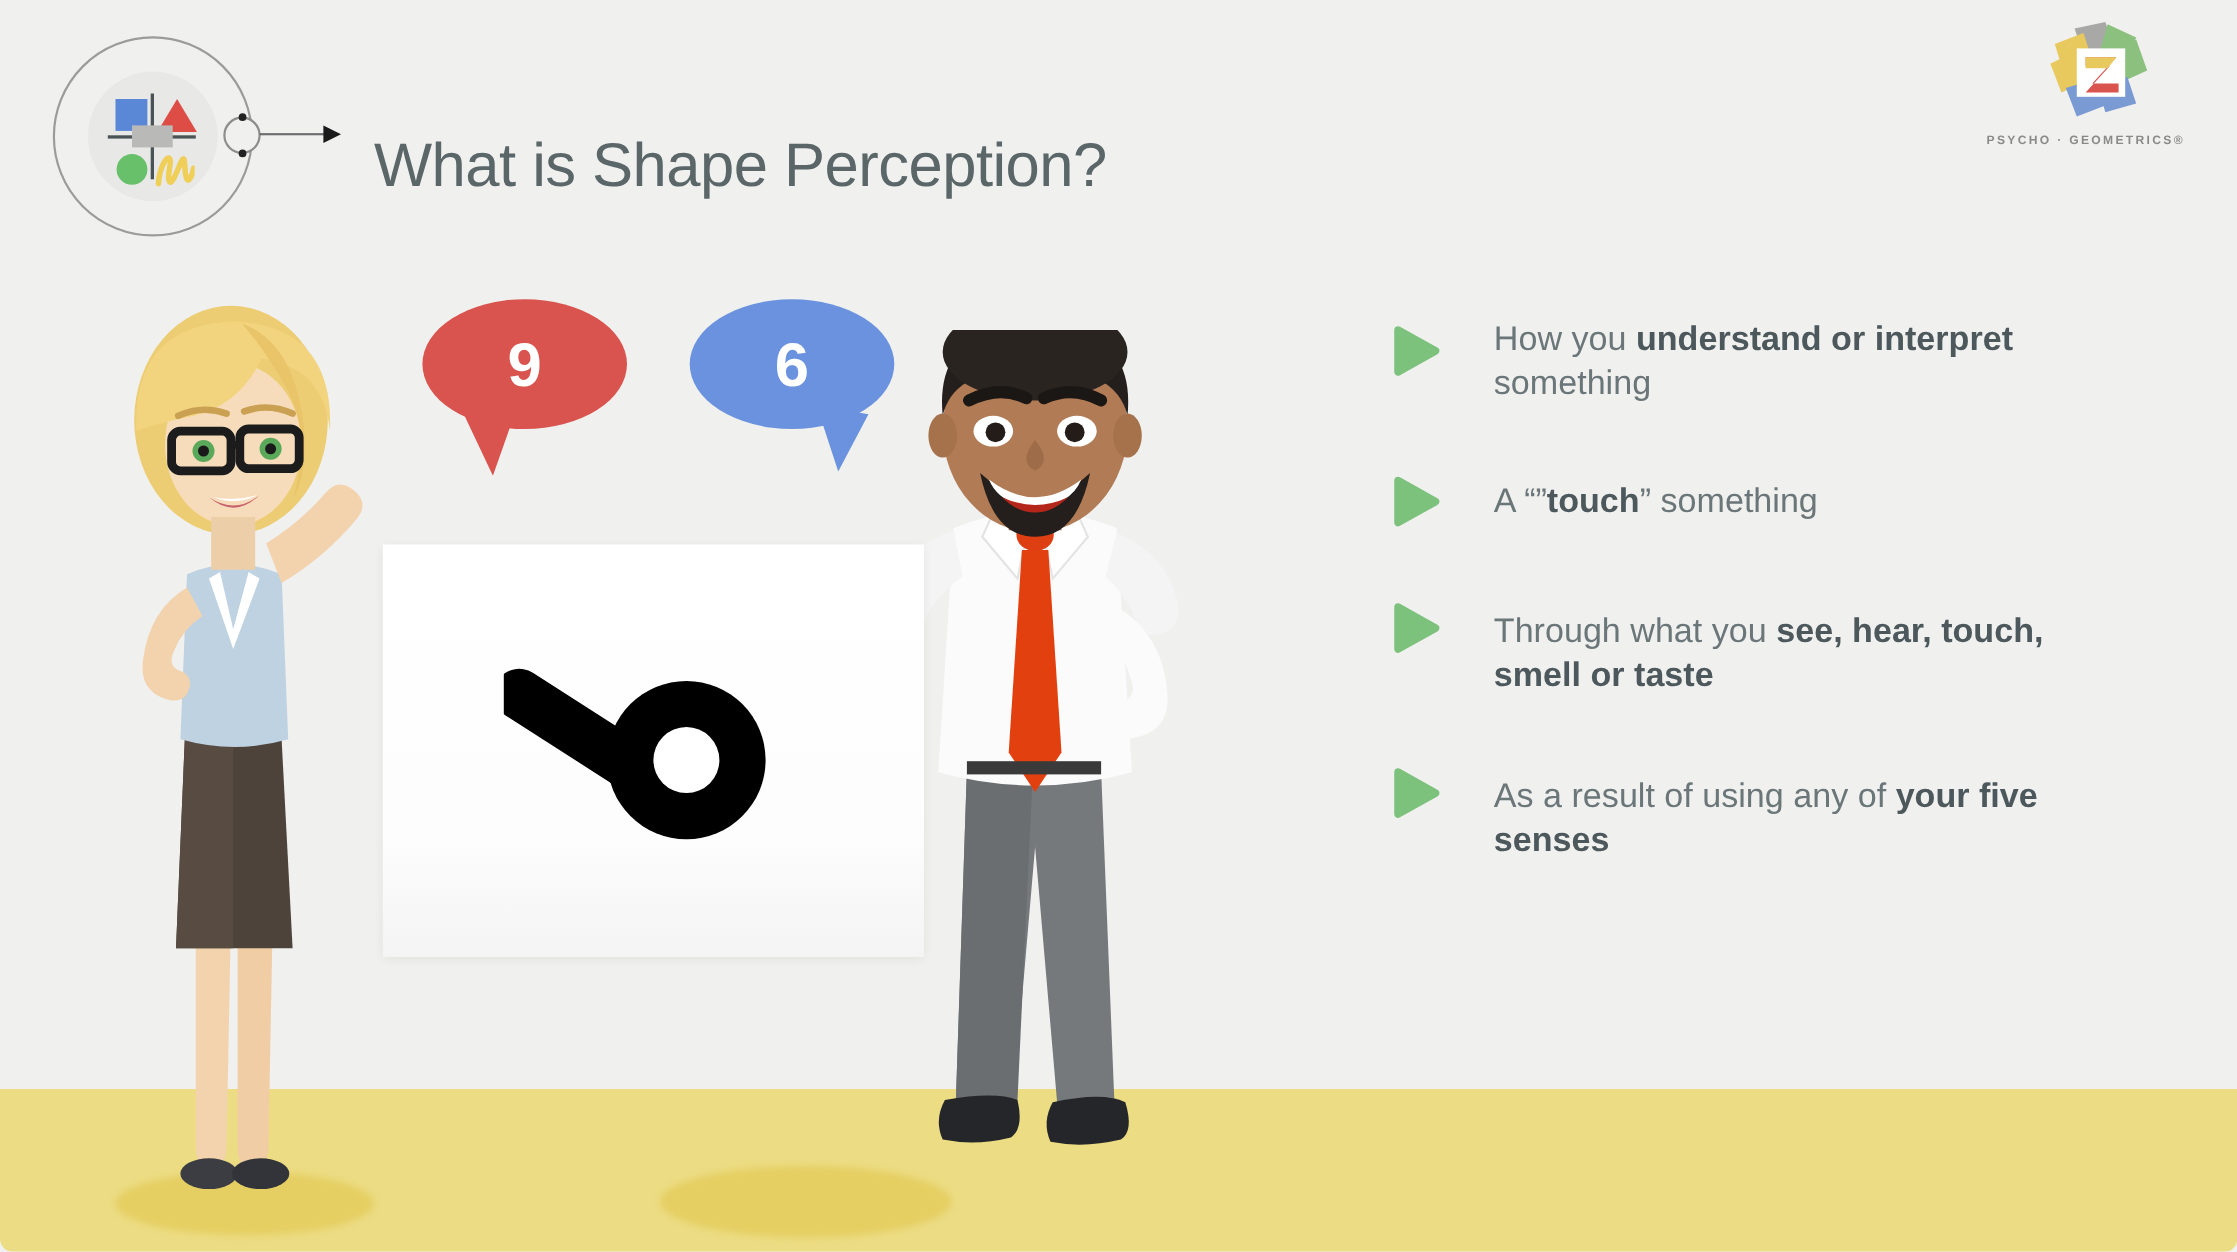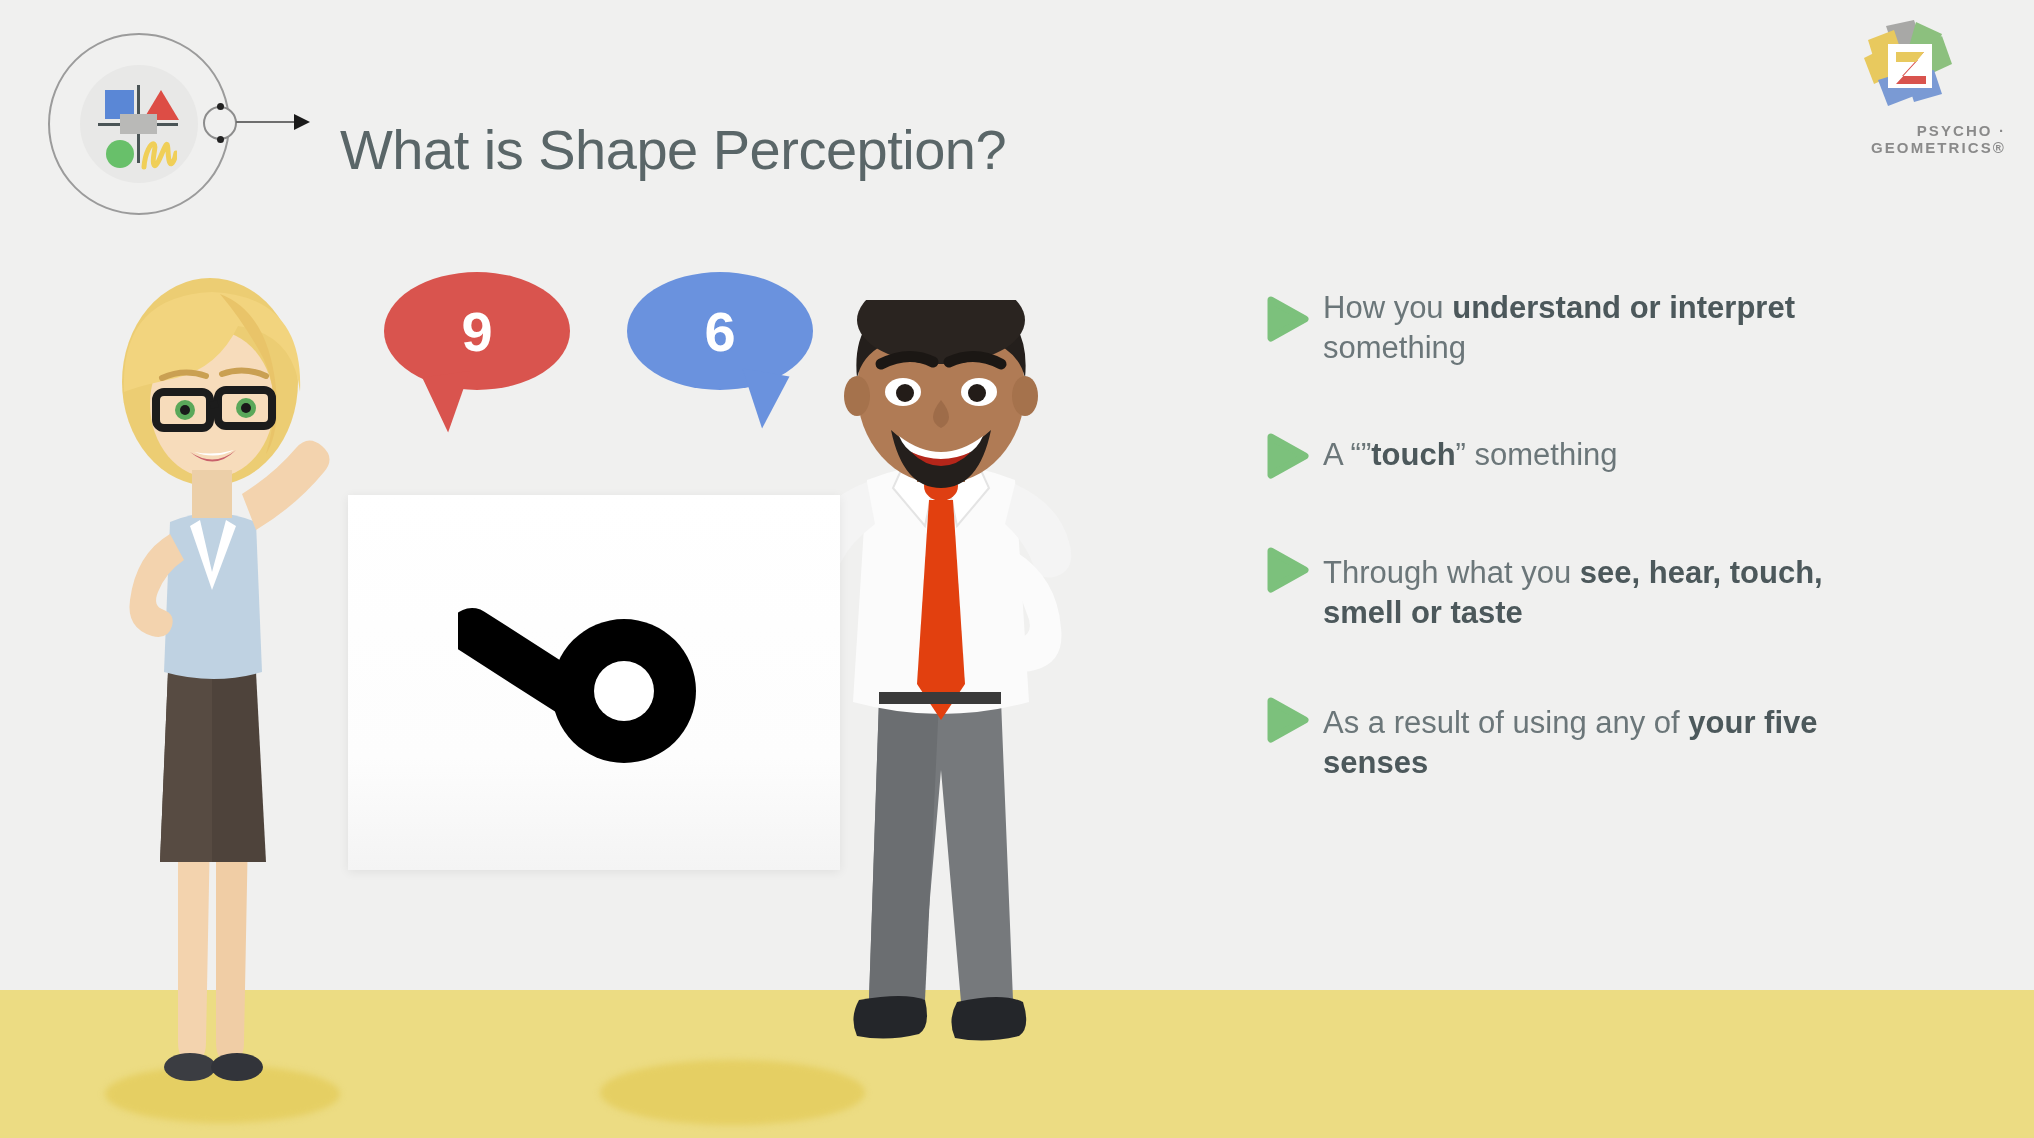--- a/index.html
+++ b/index.html
@@ -2,21 +2,21 @@
 <html><head>
 <meta charset="utf-8">
 <style>
   html,body{margin:0;padding:0;}
   body{
     width:2034px;height:1138px;overflow:hidden;
     background:#f0f0ef;
     font-family:"Liberation Sans", sans-serif;
     position:relative;
   }
-  .slide{position:absolute;inset:0;background:#f0f0ef;overflow:hidden;}
+  .slide{position:absolute;inset:0;background:#f0f0ef;overflow:hidden;border-radius:12px;}
 
   
   .floor{position:absolute;left:0;right:0;top:990px;height:148px;background:#ecdc83;}
   .floor-shadow{position:absolute;border-radius:50%;background:#e5cf63;filter:blur(3px);}
   .floor-shadow.w{left:105px;top:1065px;width:235px;height:58px;}
   .floor-shadow.m{left:600px;top:1060px;width:265px;height:65px;}
 
   
   .badge{position:absolute;left:48px;top:33px;width:182px;height:182px;}
   .badge-ring{position:absolute;inset:0;border:2px solid #9b9b9b;border-radius:50%;box-sizing:border-box;}
@@ -39,22 +39,22 @@
   .title{
     position:absolute;left:340px;top:122px;
     font-size:56px;font-weight:300;color:#5a6668;
     letter-spacing:-0.5px;white-space:nowrap;line-height:1;
   }
 
   
   .brand{position:absolute;right:28px;top:18px;width:200px;height:125px;}
   .brand-mark{position:absolute;left:50px;top:0;width:105px;height:98px;}
   .brand-text{
-    position:absolute;left:0;right:0;top:104px;text-align:right;
-    font-size:15px;letter-spacing:2.1px;color:#8a8a8a;font-weight:700;
+    position:absolute;left:0;right:0;top:104px;text-align:left;
+    font-size:11px;letter-spacing:2.1px;color:#8a8a8a;font-weight:700;
   }
 
   
   .bubble{position:absolute;border-radius:50%;display:flex;align-items:center;justify-content:center;
           color:#fff;font-size:56px;font-weight:700;}
   .bubble::after{content:"";position:absolute;}
   .bubble-red{left:384px;top:272px;width:186px;height:118px;background:#d9544e;}
   .bubble-red::after{left:42px;top:102px;width:0;height:0;
       border-left:18px solid transparent;border-right:30px solid transparent;border-top:58px solid #d9544e;
       transform:rotate(-8deg);}
@@ -75,20 +75,21 @@
   .man{left:775px;top:300px;width:330px;height:800px;}
 
   
   .bullets{position:absolute;left:1265px;top:288px;width:700px;}
   .bullet{display:flex;align-items:flex-start;margin-bottom:56px;}
   .bullet:last-child{margin-bottom:0;}
   .bullet-marker{width:58px;flex:0 0 58px;margin-top:8px;}
   .bullet-text{
     font-size:31px;line-height:1.30;color:#6b7679;font-weight:400;
     max-width:520px;
+    margin-left:35px;
   }
   .bullet-text b{font-weight:700;color:#4c585b;}
   .b1{margin-top:0;}
   .b2{margin-top:10px;}
   .b3{margin-top:14px;}
   .b4{margin-top:14px;}
 </style>
 </head>
 <body>
 

